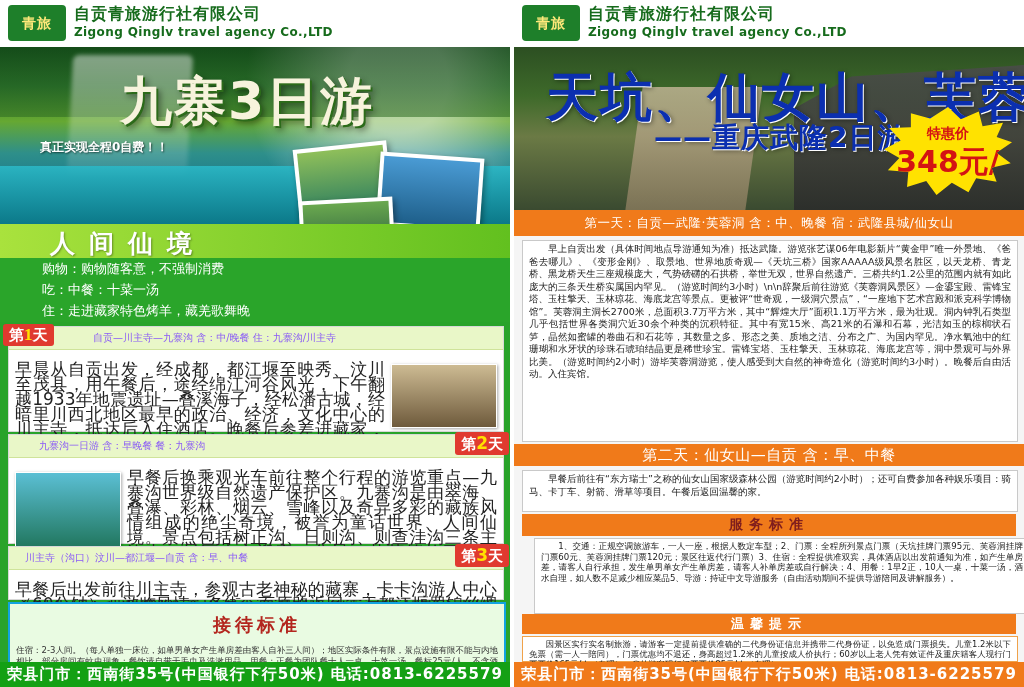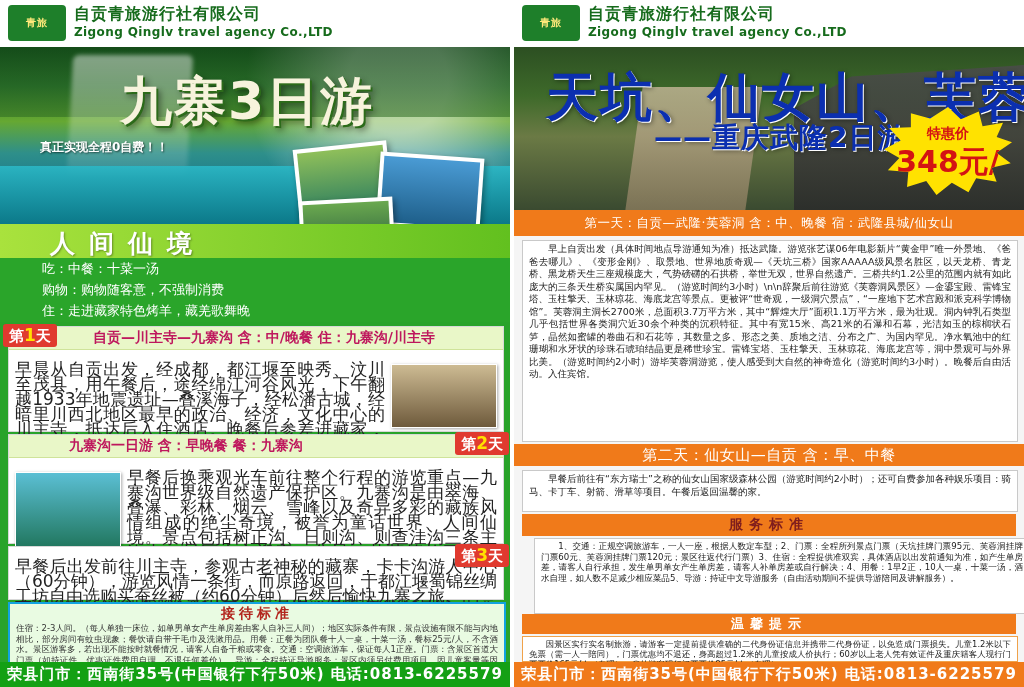--- a/index.html
+++ b/index.html
@@ -14,21 +14,21 @@
   .left{left:0;width:510px;background:#29a32a;}
   .right{left:514px;width:510px;background:#f5f5f5;}
   .gap{position:absolute;left:510px;top:0;width:4px;height:687px;background:#ffffff;}
 
   
   .nowrap{white-space:nowrap;}
 
   
   .lhdr{position:absolute;left:0;top:0;width:510px;height:47px;background:#ffffff;}
   .logo{position:absolute;left:8px;top:5px;width:58px;height:36px;background:#1e7f2a;border-radius:4px;
-        display:flex;align-items:center;justify-content:center;color:#ffe97a;font-size:10px;font-weight:bold;letter-spacing:1px;}
+        display:flex;align-items:center;justify-content:center;color:#ffe97a;font-size:14px;font-weight:bold;letter-spacing:1px;}
   .logo span{line-height:1;}
   .co-cn{position:absolute;left:74px;top:4px;font-size:16px;color:#166b1c;font-weight:bold;letter-spacing:1px;}
   .co-en{position:absolute;left:74px;top:25px;font-size:12px;color:#166b1c;font-weight:bold;letter-spacing:.4px;}
 
   .hero{position:absolute;left:0;top:47px;width:510px;height:177px;
         background:
          radial-gradient(circle at 78% 20%, rgba(255,255,255,.55) 0 12%, rgba(255,255,255,0) 36%),
          linear-gradient(180deg,#1b5e20 0%,#2e7d32 22%,#66a832 42%,#2e8f8a 60%,#1b7a8e 78%,#0f5f6e 100%);
         overflow:hidden;}
   .hero .fall{position:absolute;left:70px;top:8px;width:120px;height:120px;
@@ -55,33 +55,33 @@
      background:linear-gradient(90deg,#a9e23d,#62c01f);}
   .banner-xj .t{position:absolute;left:50px;top:3px;font-size:25px;font-weight:bold;color:#ffffff;letter-spacing:14px;
      text-shadow:1px 1px 2px rgba(0,0,0,.35);}
 
   .infoblk{position:absolute;left:0;top:258px;width:510px;height:64px;background:#2aa52a;}
   .infoblk div{color:#ffffff;font-size:13px;line-height:21px;padding-left:42px;}
 
   
   .day{position:absolute;left:8px;width:494px;background:#ffffff;border:1px solid #d8d8d8;}
   .dayhdr{height:22px;background:#e9f7c8;border-bottom:1px solid #cfe39a;
-     font-size:14px;color:#be185d;font-weight:bold;display:flex;align-items:center;padding-left:84px;}
+     font-size:10px;color:#8b5cf6;font-weight:normal;display:flex;align-items:center;padding-left:84px;}
   .daytag{position:absolute;font-size:15px;font-weight:bold;color:#ffffff;background:#e03a2f;
      border-radius:3px;padding:1px 6px;}
   .daynum{color:#ffe100;font-size:17px;}
   .daybody{font-size:17px;color:#222;line-height:15px;padding:12px 6px;text-align:justify;}
   .thumb{float:right;margin:2px 0 2px 6px;border:1px solid #fff;box-shadow:1px 1px 3px rgba(0,0,0,.35);}
 
   .d1{top:326px;height:104px;}
   .d2{top:434px;height:108px;}
   .d3{top:546px;height:52px;}
 
   .std{position:absolute;left:8px;top:602px;width:494px;height:60px;background:#e9fbe2;border:2px solid #12a3e0;}
-  .std h4{margin:0;padding:1px 0 0 0;text-align:center;font-size:14px;color:#b3261e;font-weight:bold;letter-spacing:4px;}
+  .std h4{margin:8px;padding:1px 0 0 0;text-align:center;font-size:18px;color:#b3261e;font-weight:bold;letter-spacing:4px;}
   .std p{margin:0;padding:0 6px;font-size:8.5px;line-height:10.5px;color:#333;text-align:justify;}
 
   .foot{position:absolute;left:0;bottom:0;width:510px;height:25px;background:#14a014;
      color:#ffffff;font-size:15px;font-weight:bold;display:flex;align-items:center;justify-content:center;letter-spacing:1px;}
 
   
   .rhdr{position:absolute;left:0;top:0;width:510px;height:47px;background:#ffffff;}
   .rhero{position:absolute;left:0;top:47px;width:510px;height:163px;
      background:linear-gradient(180deg,#2c4f22 0%,#3e6a2a 30%,#6b7a45 55%,#3a4a30 100%);overflow:hidden;}
   .rhero .roof{position:absolute;right:0;top:18px;width:230px;height:145px;
@@ -148,51 +148,52 @@
       <div class="photo ph3">
           <i></i>
         </div>
     </div>
 
     <div class="banner-xj">
       <div class="t nowrap">人间仙境</div>
     </div>
 
     <div class="infoblk">
+      <div>购物：购物随客意，不强制消费</div>
       <div>吃：中餐：十菜一汤</div>
-      <div>购物：购物随客意，不强制消费</div>
       <div>住：走进藏家特色烤羊，藏羌歌舞晚</div>
     </div>
 
     <div class="day d1">
-      <div class="daytag" style="left:-6px;top:-3px;">
+      <div class="daytag" style="left:-6px;top:-3px;font-family:Liberation Serif, serif;">
         <span>第</span><span class="daynum">1</span><span>天</span>
       </div>
       <div class="dayhdr nowrap">自贡—川主寺—九寨沟        含：中/晚餐        住：九寨沟/川主寺</div>
       <div class="daybody">
         <span class="thumb" style="width:104px;height:62px;background:linear-gradient(180deg,#cdbb93,#6e5a3c);display:block;"></span>
         <span>早晨从自贡出发，经成都，都江堰至映秀、汶川至茂县，用午餐后，途经绵江河谷风光，下午翻越1933年地震遗址—叠溪海子，经松潘古城，经暗里川西北地区最早的政治、经济，文化中心的川主寺，抵达后入住酒店。晚餐后参差进藏家，尽情欢歌载舞。</span>
       </div>
     </div>
 
     <div class="day d2">
       <div class="daytag" style="right:-6px;top:-3px;">
         <span>第</span><span class="daynum">2</span><span>天</span>
       </div>
-      <div class="dayhdr nowrap" style="padding-left:60px;">九寨沟一日游        含：早晚餐        餐：九寨沟</div>
+      <div class="dayhdr nowrap" style="padding-left:30px;">九寨沟一日游        含：早晚餐        餐：九寨沟</div>
       <div class="daybody">
         <span class="thumb" style="float:left;margin:2px 6px 2px 0;width:104px;height:82px;background:linear-gradient(180deg,#5bbfd4,#1b6f52);display:block;"></span>
         <span>早餐后换乘观光车前往整个行程的游览重点—九寨沟世界级自然遗产保护区。九寨沟是由翠海、叠瀑、彩林、烟云、雪峰以及奇异多彩的藏族风情组成的绝尘奇境，被誉为童话世界、人间仙境。景点包括树正沟、日则沟、则查洼沟三条主沟内，景区内有迎宾、盆景、芦苇等的三大瀑布；珍珠滩瀑布、诺日朗瀑布、树正群海等，108个高山湖泊及数十处流泉飞瀑景观。是美景奇特的是九寨沟的水，清沏透底，变幻无穷；细细体味“黄山归来不看山，九寨归来不看水”的意境。（五日午餐不含）</span>
       </div>
     </div>
 
     <div class="day d3">
       <div class="daytag" style="right:-6px;top:-3px;">
         <span>第</span><span class="daynum">3</span><span>天</span>
       </div>
+      <div class="dayhdr nowrap" style="padding-left:16px;">川主寺（沟口）汶川—都江堰—自贡        含：早、中餐</div>
       <div class="daybody">早餐后出发前往川主寺，参观古老神秘的藏寨，卡卡沟游人中心（60分钟），游览风情一条街，而原路返回，于都江堰蜀锦丝绸工坊自由选购买蚕丝被（约60分钟）后然后愉快九寨之旅。</div>
     </div>
 
     <div class="std">
       <h4>接待标准</h4>
       <p>住宿：2-3人间。（每人单独一床位，如单男单女产生单房差由客人自补三人间）；地区实际条件有限，景点设施有限不能与内地相比，部分房间有蚊虫现象；餐饮请自带干毛巾及洗漱用品。用餐：正餐为团队餐十人一桌，十菜一汤，餐标25元/人，不含酒水。景区游客多，若出现不能按时就餐情况，请客人自备干粮或零食。交通：空调旅游车，保证每人1正座。门票：含景区首道大门票（如持证件，优惠证件费用自理，不退任何差价）。导游：全程持证导游服务；景区内须另付费用项目，因儿童客量等因素，请客人自理。购物：安排1-2次，不强制消费。保险：旅行社责任险。儿童：1.2米以下儿童仅含旅游车位、正餐、导游服务费，其余自理。</p>
     </div>
 
     <div class="foot nowrap">荣县门市：西南街35号(中国银行下行50米) 电话:0813-6225579</div>
   </div>

